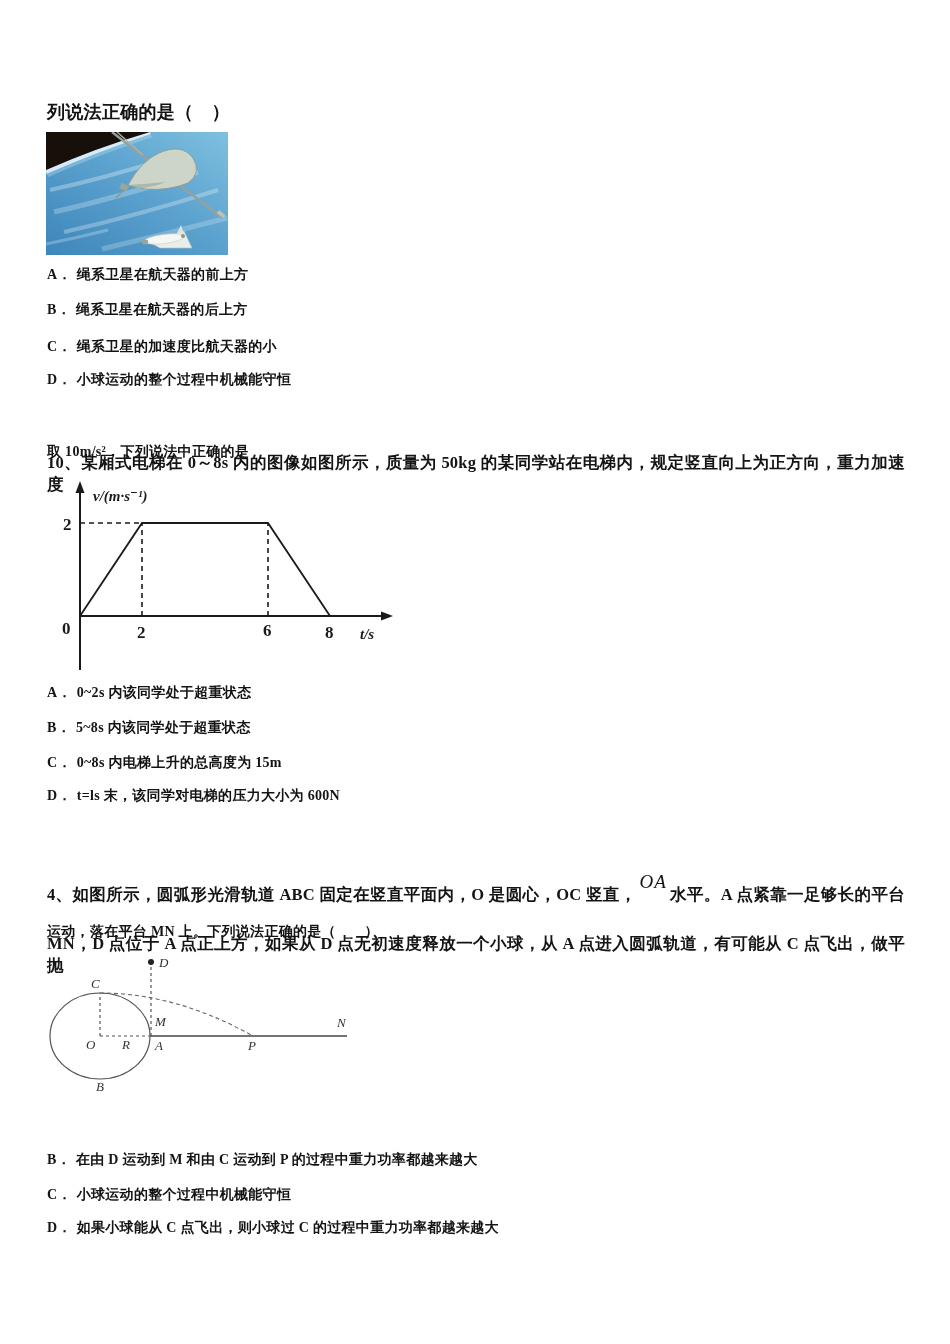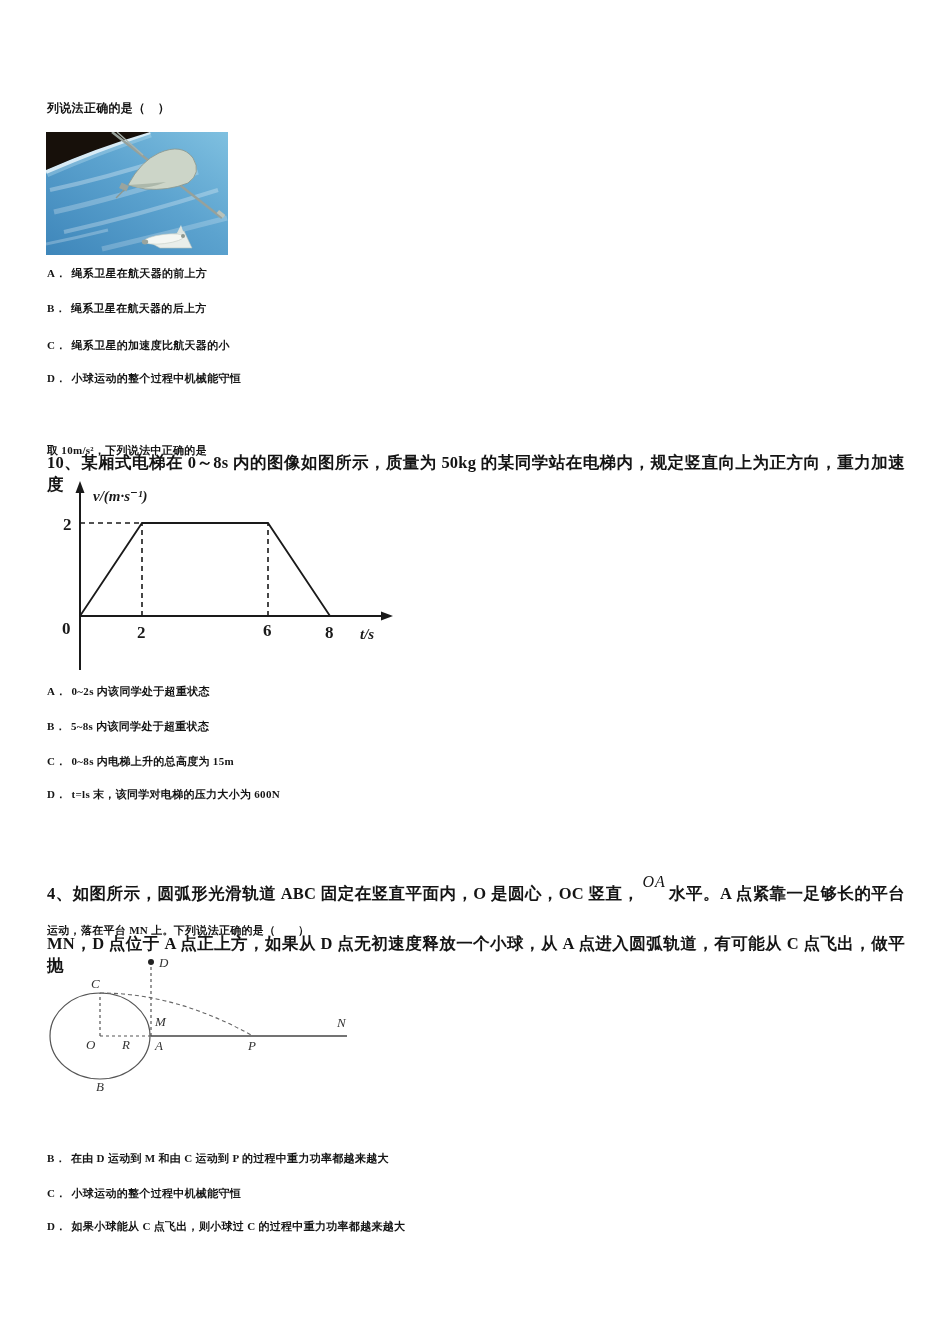--- a/index.html
+++ b/index.html
@@ -1,25 +1,25 @@
 <!DOCTYPE html>
 <html><head>
 <meta charset="utf-8">
 <style>
   html,body{margin:0;padding:0;background:#ffffff;}
   .page{position:relative;width:950px;height:1344px;background:#ffffff;overflow:hidden;
         font-family:"Liberation Serif","DejaVu Serif",serif;color:#141414;}
-  .line,.option{position:absolute;left:47px;font-size:11px;font-weight:bold;
+  .line,.option{position:absolute;left:47px;font-size:14px;font-weight:bold;
         white-space:nowrap;letter-spacing:.3px;}
   .jline{position:absolute;left:47px;width:858px;font-size:16.5px;font-weight:bold;
         letter-spacing:.2px;text-align:justify;text-align-last:justify;margin-top:47px;}
-  .intro{font-size:12px;}
+  .intro{font-size:18px;}
   .opt-letter{margin-right:5px;}
   .oa-raised{display:inline-block;position:relative;top:-12px;font-weight:normal;
-        font-style:italic;font-size:16px;margin:0 3px;letter-spacing:1px;}
+        font-style:italic;font-size:19px;margin:0 3px;letter-spacing:1px;}
   .photo-svg,.graph-svg,.diagram-svg{position:absolute;}
   svg text{font-family:"Liberation Serif","DejaVu Serif",serif;}
   .axis-num{font-size:17px;font-weight:bold;}
   .axis-lab{font-size:15px;font-weight:bold;font-style:italic;}
   .fig-lab{font-size:13px;font-style:italic;fill:#333;}
 </style>
 </head>
 <body>
 
 <div class="page">

